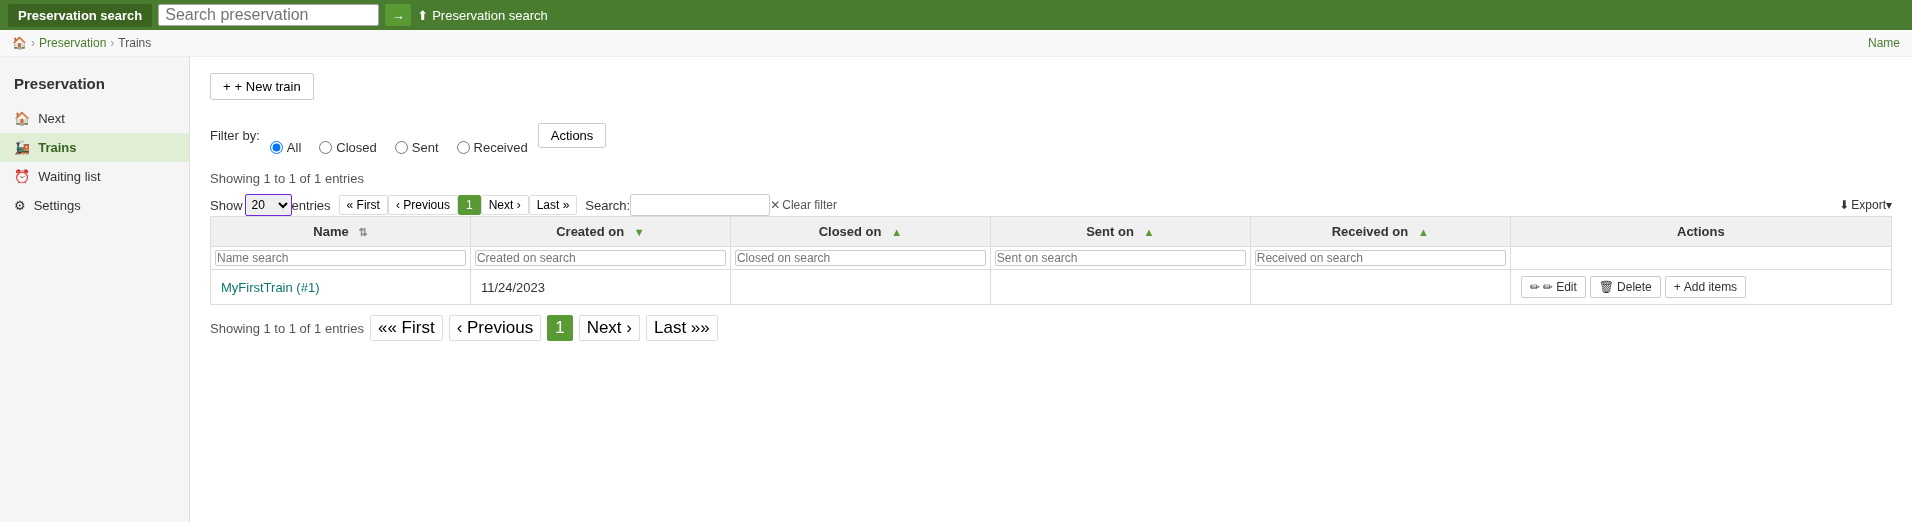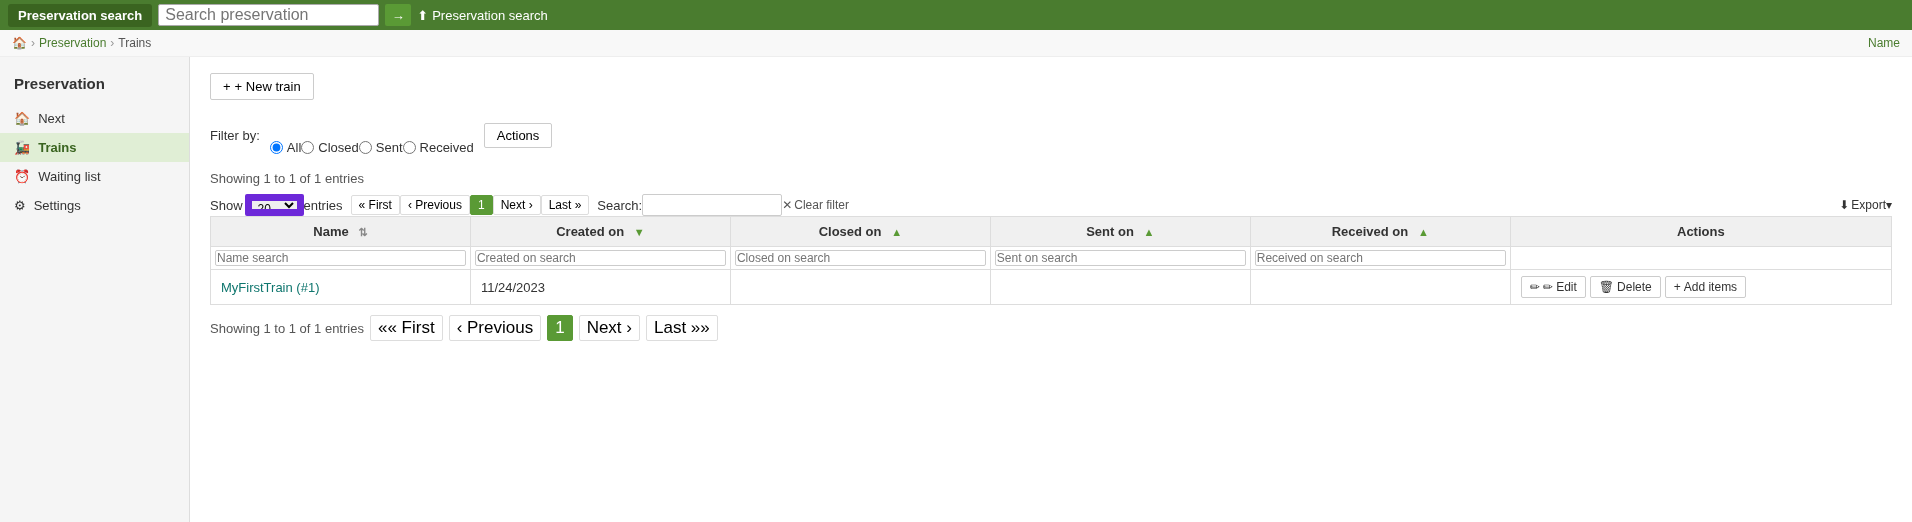--- a/index.html
+++ b/index.html
@@ -128,21 +128,21 @@
 
     
     .filter-bar {
       display: flex;
       align-items: center;
       gap: 10px;
       margin-bottom: 16px;
       font-size: 13px;
     }
     .filter-label { font-weight: normal; }
-    .filter-radio-group { display: flex; gap: 0; align-items: center; margin-top: 24px; }
+    .filter-radio-group { display: flex; gap: 18px; align-items: center; margin-top: 24px; }
     .radio-option { display: flex; align-items: center; gap: 4px; cursor: pointer; }
     .filter-btn {
       background: #fff;
       border: 1px solid #ccc;
       padding: 4px 12px;
       font-size: 13px;
       cursor: pointer;
       border-radius: 2px;
     }
 
@@ -155,21 +155,21 @@
     .table-controls {
       display: flex;
       align-items: center;
       font-size: 13px;
       flex-wrap: wrap;
     }
     .show-label { margin-right: 2px; }
     .entries-select {
       height: 22px;
       font-size: 12px;
-      border: 7px solid #6d28d9;
+      border: 1px solid #6d28d9;
       border-radius: 2px;
       padding: 0 2px;
     }
     .entries-label { margin-right: 8px; }
     .page-btn {
       background: none;
       border: 1px solid #ddd;
       padding: 2px 7px;
       font-size: 12px;
       cursor: pointer;

